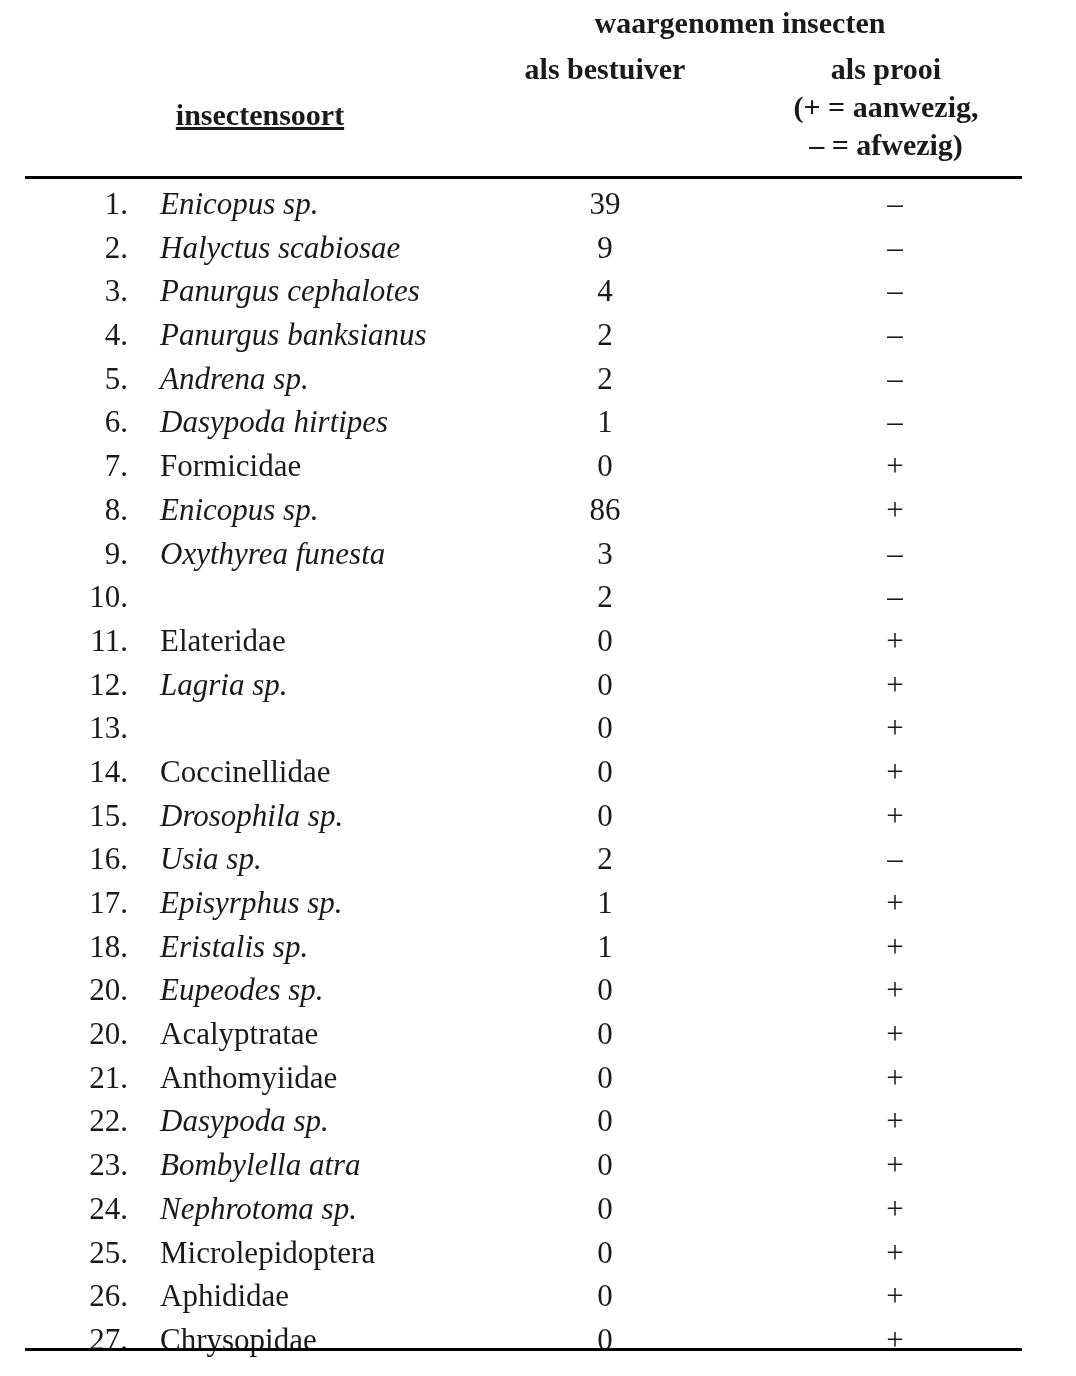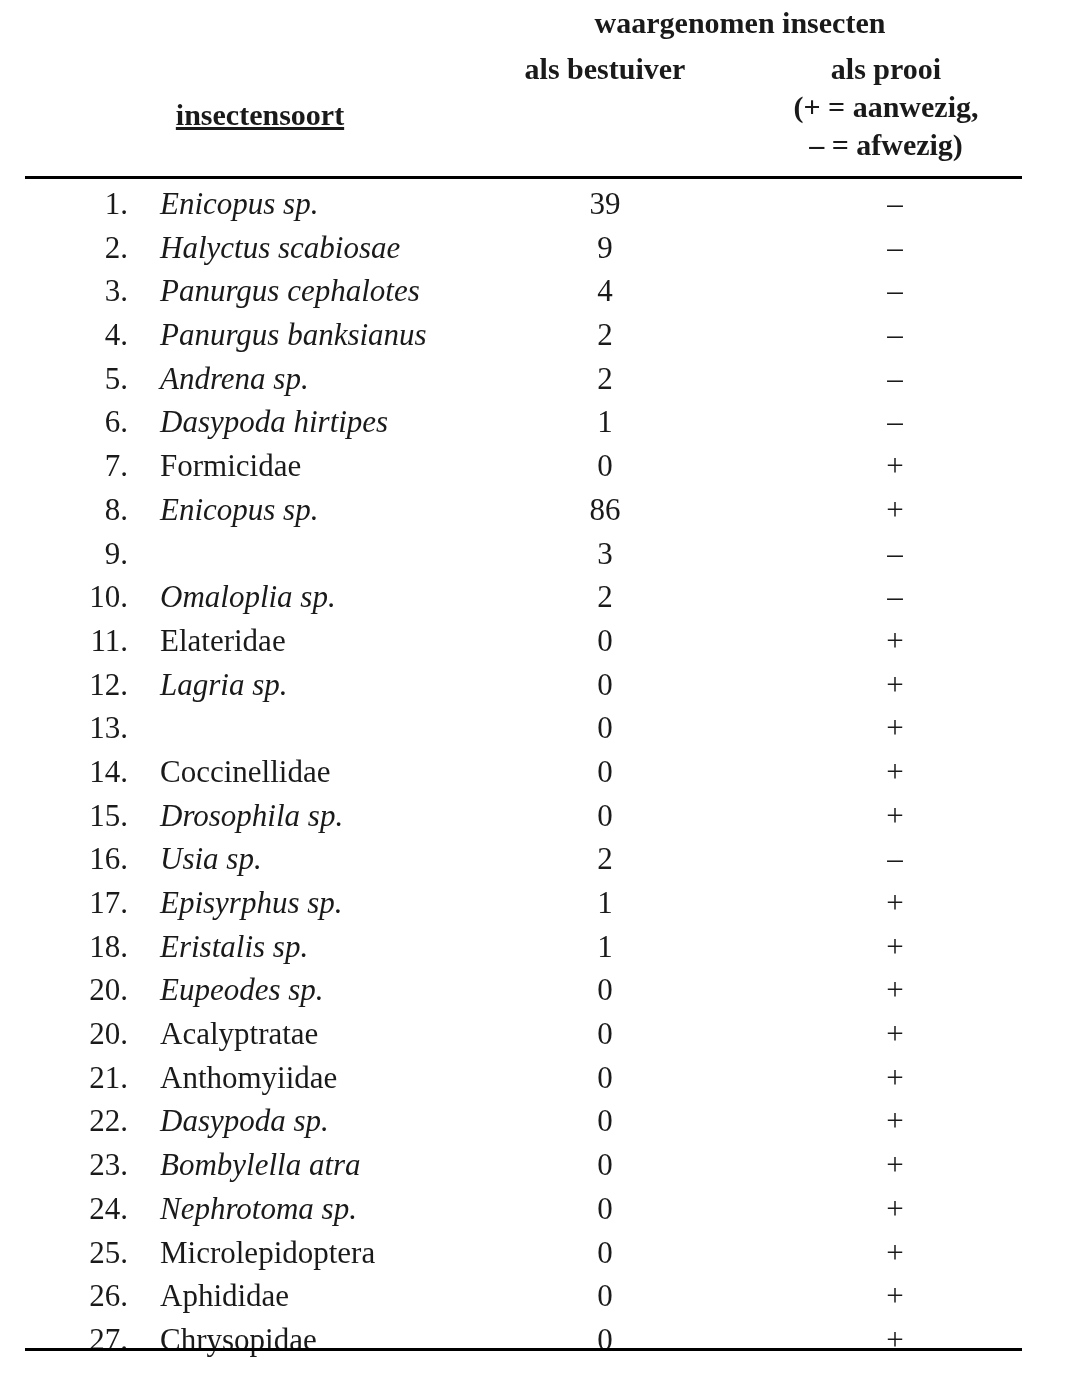--- a/index.html
+++ b/index.html
@@ -195,26 +195,26 @@
         <div class="cell-prey">+</div>
       </div>
       <div class="row">
         <div class="cell-num">8.</div>
         <div class="cell-name italic">Enicopus sp.</div>
         <div class="cell-count">86</div>
         <div class="cell-prey">+</div>
       </div>
       <div class="row">
         <div class="cell-num">9.</div>
+        <div class="cell-name italic">Oxythyrea funesta</div>
         <div class="cell-count">3</div>
         <div class="cell-prey">–</div>
       </div>
       <div class="row">
         <div class="cell-num">10.</div>
-        <div class="cell-name italic">Omaloplia sp.</div>
         <div class="cell-count">2</div>
         <div class="cell-prey">–</div>
       </div>
       <div class="row">
         <div class="cell-num">11.</div>
         <div class="cell-name">Elateridae</div>
         <div class="cell-count">0</div>
         <div class="cell-prey">+</div>
       </div>
       <div class="row">

